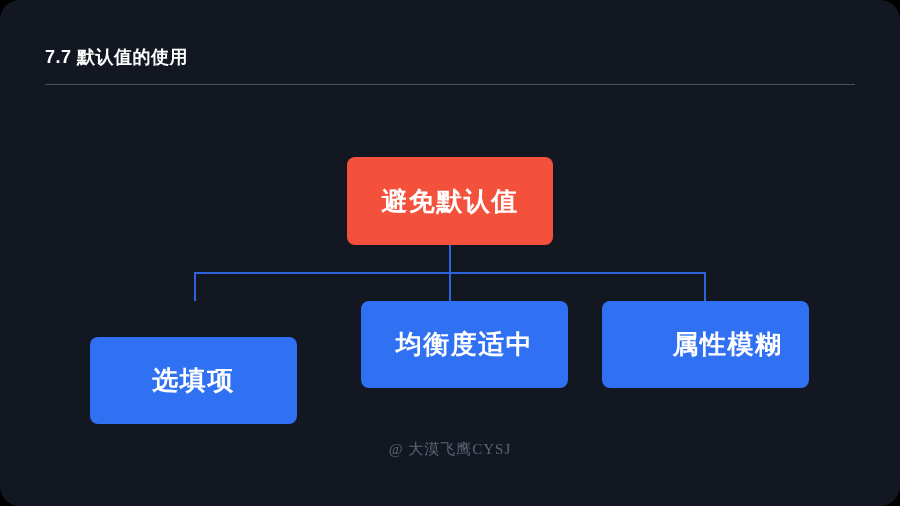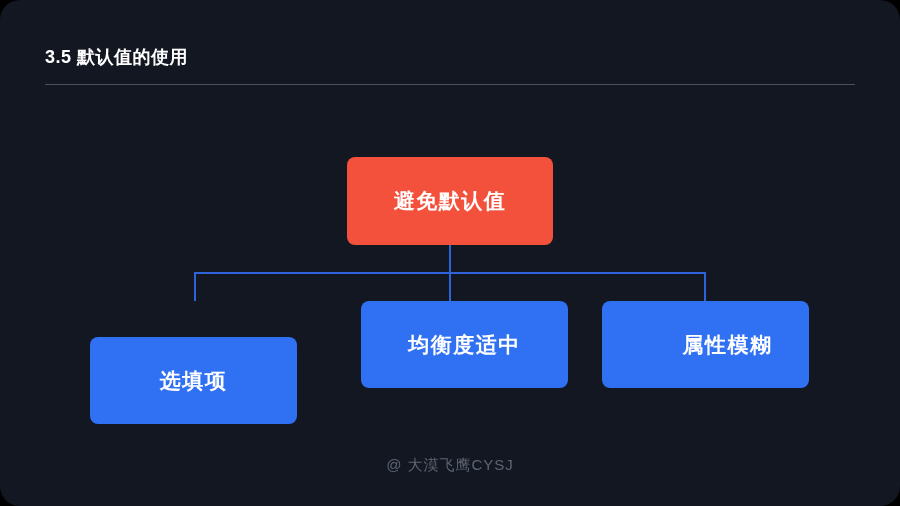--- a/index.html
+++ b/index.html
@@ -33,21 +33,21 @@
     height: 1px;
     background: #4b505c;
   }
   .node {
     position: absolute;
     display: flex;
     align-items: center;
     justify-content: center;
     color: #ffffff;
     font-weight: bold;
-    font-size: 21px;
+    font-size: 26px;
     letter-spacing: 1.5px;
     border-radius: 8px;
     box-sizing: border-box;
   }
   .root-node {
     left: 347px;
     top: 157px;
     width: 206px;
     height: 88px;
     background: #f4513c;
@@ -67,33 +67,34 @@
   }
   .conn-root-v  { left: 449px; top: 245px; width: 2px;  height: 28px; }
   .conn-h       { left: 194px; top: 272px; width: 512px; height: 2px; }
   .conn-c1-v    { left: 194px; top: 272px; width: 2px;  height: 29px; }
   .conn-c2-v    { left: 449px; top: 272px; width: 2px;  height: 29px; }
   .conn-c3-v    { left: 704px; top: 272px; width: 2px;  height: 29px; }
   .watermark {
     position: absolute;
     left: 0;
     right: 0;
-    top: 456px;
+    top: 440px;
     text-align: center;
     font-size: 15px;
     color: #5d6573;
     letter-spacing: 1px;
+    font-family: Liberation Serif, serif;
   }
 </style>
 </head>
 <body>
 
 <div class="slide">
 
-  <div class="title">3.5 默认值的使用</div>
+  <div class="title">7.7 默认值的使用</div>
 
   <div class="rule"></div>
 
   <div class="connector conn-root-v"></div>
   <div class="connector conn-h"></div>
   <div class="connector conn-c1-v"></div>
   <div class="connector conn-c2-v"></div>
   <div class="connector conn-c3-v"></div>
 
   <div class="node root-node">

